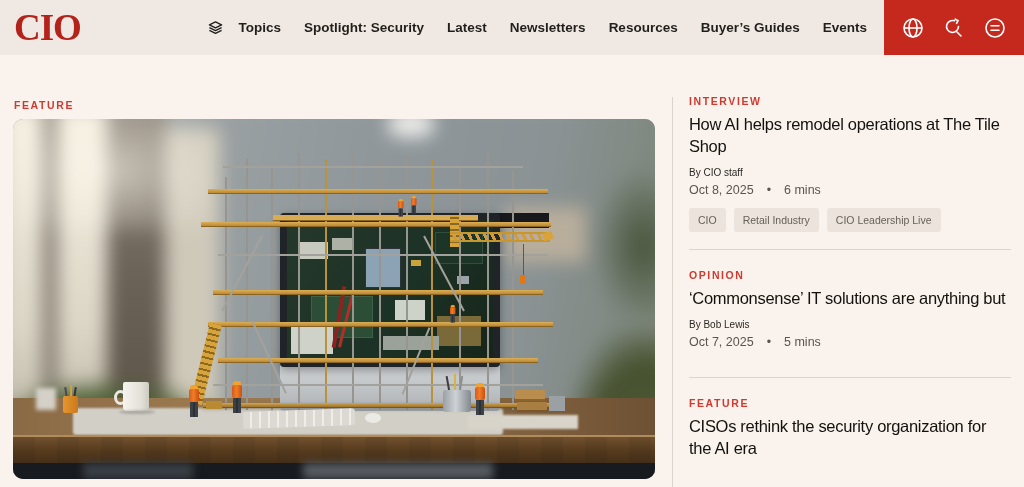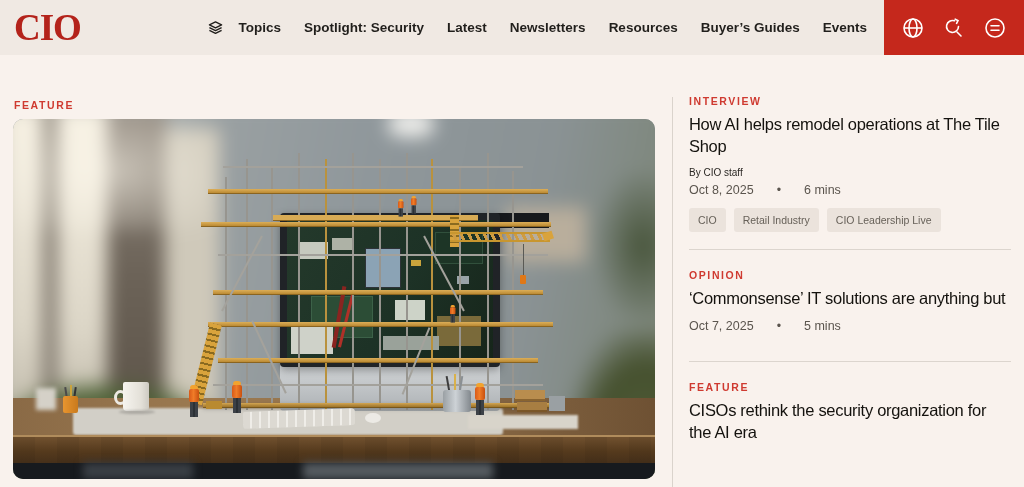--- a/index.html
+++ b/index.html
@@ -59,21 +59,21 @@
   .vrule { position:absolute; left:672px; top:97px; bottom:0; width:1px; background:#dad3cc; }
   .sidebar { position:absolute; left:689px; top:95px; width:322px; }
   .article { padding:0 0 17px 0; }
   .article + .article { border-top:1px solid #dcd5ce; padding-top:19px; }
   .article .kicker { position:static; display:block; margin-bottom:7px; }
   .article-title {
     font-size:16.5px; line-height:1.33; font-weight:500; color:#14120e;
     letter-spacing:-0.3px; margin-bottom:9px; cursor:pointer;
   }
   .byline { font-size:10px; color:#2b2824; margin-bottom:5px; }
-  .meta { font-size:12.5px; color:#5b554e; display:flex; gap:23px; align-items:center; margin-bottom:11px; }
+  .meta { font-size:12.5px; color:#5b554e; display:flex; gap:13px; align-items:center; margin-bottom:11px; }
   .tags { display:flex; gap:8px; flex-wrap:wrap; }
   .tag {
     background:#ebe3dc; color:#676159; font-size:10.5px; padding:6px 9px;
     border-radius:3px; cursor:pointer; white-space:nowrap;
   }
 </style>
 </head>
 <body>
 
 <div class="header">
@@ -297,20 +297,21 @@
     <div class="tags">
       <span class="tag">CIO</span>
       <span class="tag">Retail Industry</span>
       <span class="tag">CIO Leadership Live</span>
     </div>
   </div>
 
   <div class="article">
     <span class="kicker">OPINION</span>
     <div class="article-title">‘Commonsense’ IT solutions are anything but</div>
+    <div class="byline">By Bob Lewis</div>
     <div class="meta">
       <span>Oct 7, 2025</span>
       <span>•</span>
       <span>5 mins</span>
     </div>
   </div>
 
   <div class="article">
     <span class="kicker">FEATURE</span>
     <div class="article-title">CISOs rethink the security organization for the AI era</div>

